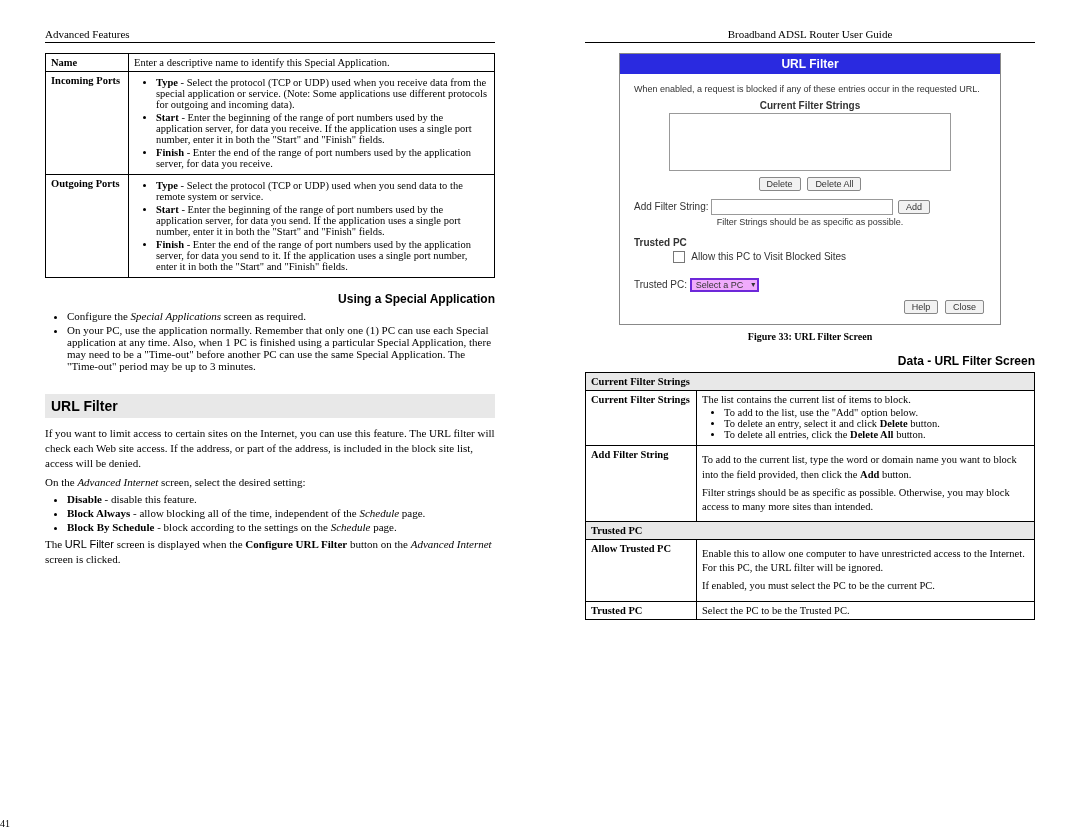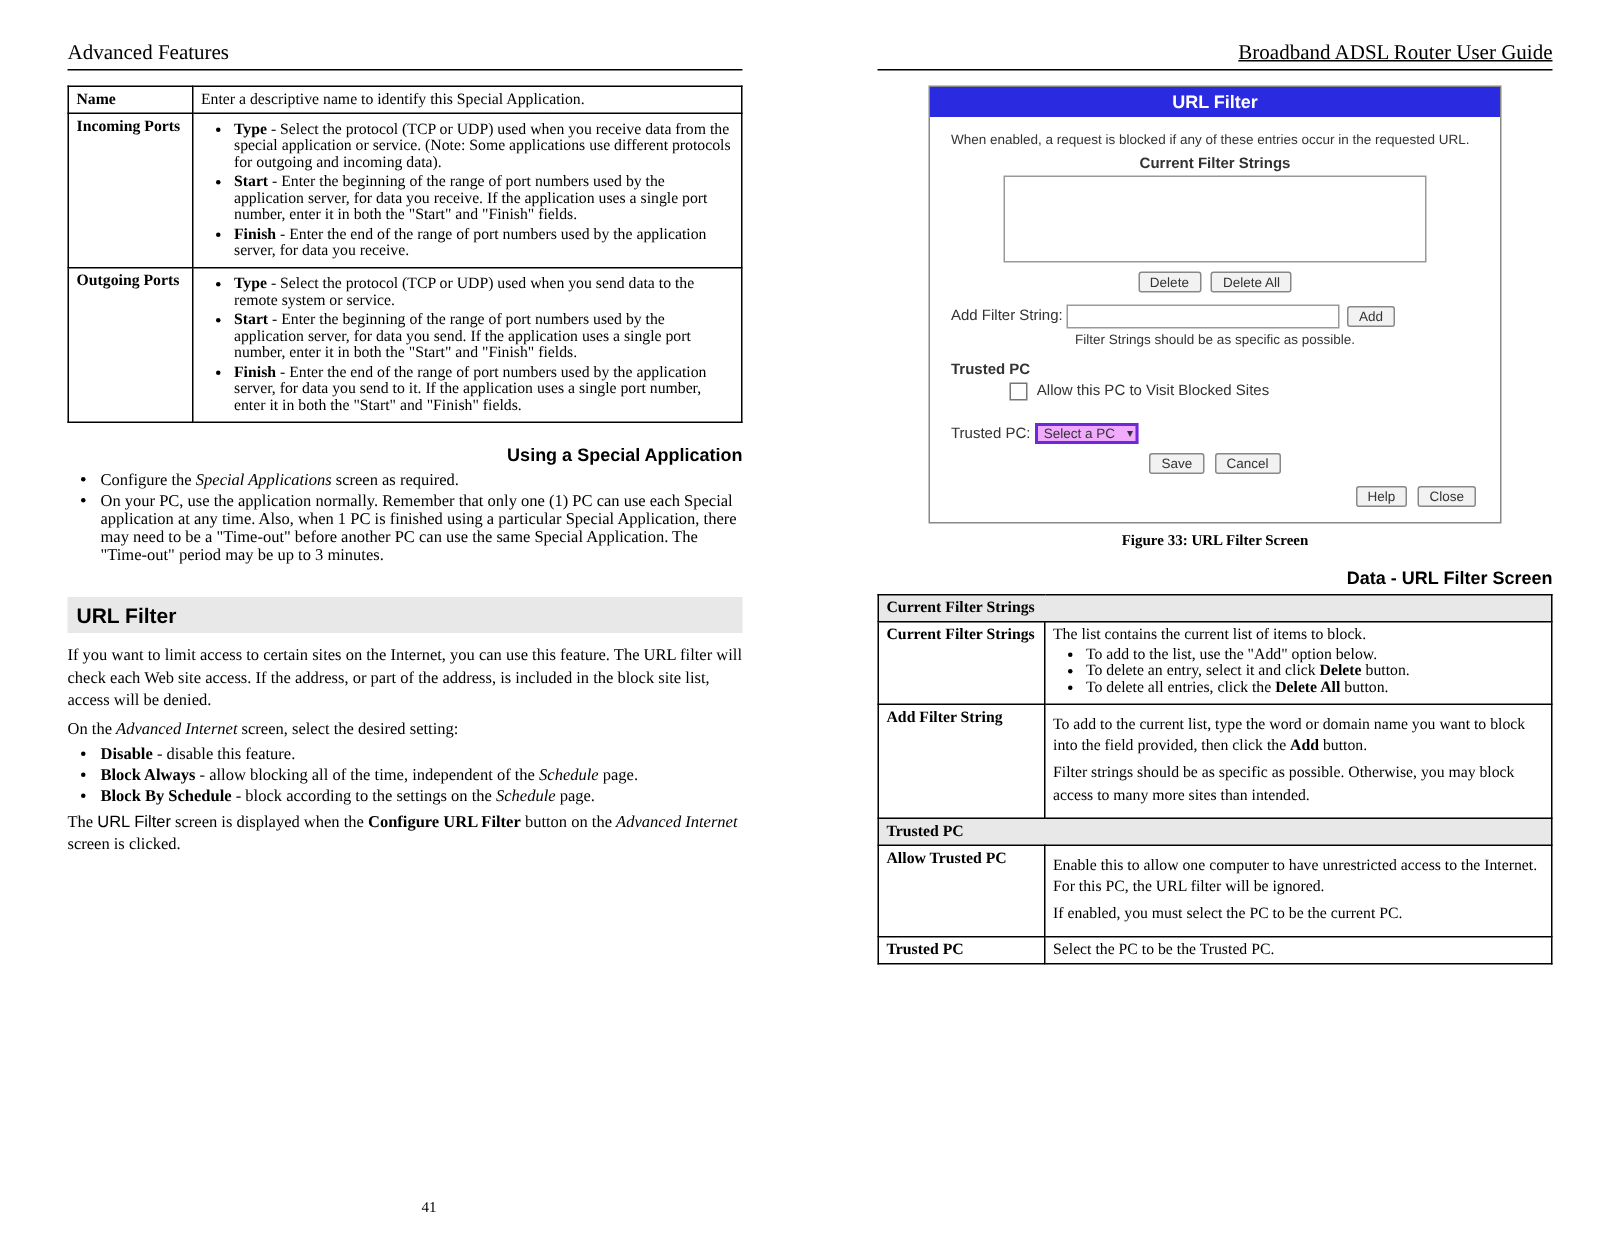--- a/index.html
+++ b/index.html
@@ -16,34 +16,33 @@
     height: 834px;
     box-sizing: border-box;
   }
   .page {
     width: 540px;
     padding: 28px 45px 20px 45px;
     box-sizing: border-box;
     position: relative;
   }
   .page-header {
-    font-size: 14px;
+    font-size: 11px;
     border-bottom: 1px solid #000;
     padding-bottom: 2px;
     margin-bottom: 10px;
   }
-  .page-header.right { text-align: right; text-decoration: underline; }
+  .page-header.right { text-align: center; }
   .page-num {
     position: absolute;
-    bottom: 23px;
+    bottom: 5px;
     left: 0;
     width: 100%;
-    text-align: center;
+    text-align: left;
     font-size: 10px;
-    margin-left: 16px;
   }
   table.def {
     border-collapse: collapse;
     width: 100%;
     margin-bottom: 14px;
     font-size: 10.5px;
   }
   table.def td {
     border: 1px solid #000;
     padding: 3px 5px;
@@ -252,24 +251,20 @@
 
         <div class="subhead" style="text-align:left;margin-top:10px;">Trusted PC</div>
         <div style="margin:3px 0;padding-left:39px;">
           <span class="checkbox"></span>
           <span>Allow this PC to Visit Blocked Sites</span>
         </div>
         <div style="margin:3px 0;">
           <span>Trusted PC:</span>
           <span class="select">Select a PC</span>
         </div>
-        <div class="row-center" style="margin-top:6px;">
-          <span class="btn">Save</span>
-          <span class="btn">Cancel</span>
-        </div>
         <div style="text-align:right;margin-top:8px;">
           <span class="btn">Help</span>
           <span class="btn">Close</span>
         </div>
       </div>
     </div>
 
     <div class="fig-caption">Figure 33: URL Filter Screen</div>
 
     <h3 class="section">Data - URL Filter Screen</h3>

